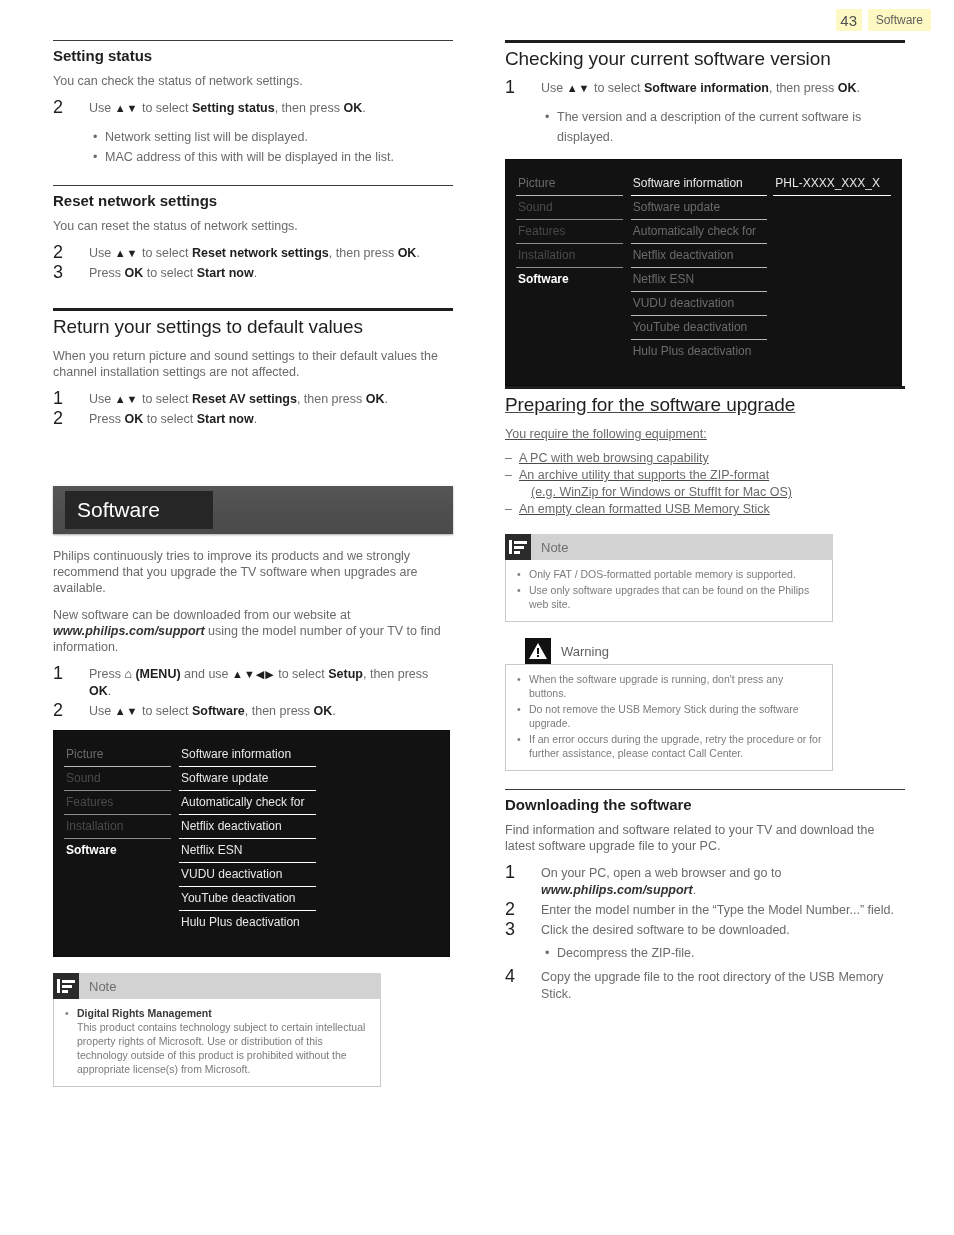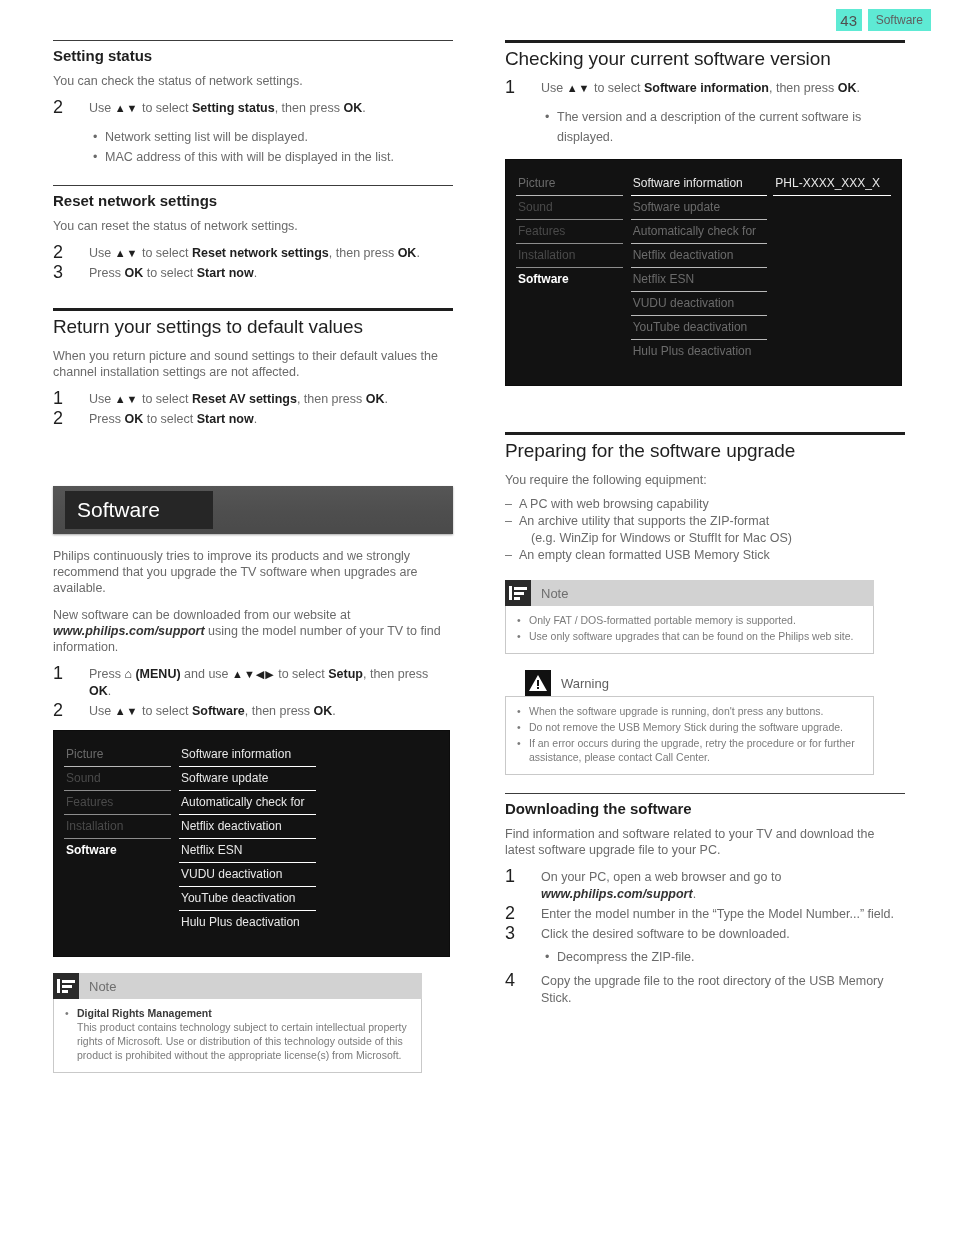--- a/index.html
+++ b/index.html
@@ -6,21 +6,21 @@
   body{
     width:954px;height:1235px;background:#ffffff;
     font-family:"Liberation Sans", sans-serif;
     color:#4a4a4a;
     -webkit-font-smoothing:antialiased;
   }
   .page{position:relative;width:954px;height:1235px;overflow:hidden;}
 
   
   .hdr{position:absolute;top:9px;right:23px;display:flex;gap:6px;align-items:stretch;}
-  .hdr-box{background:#5eead4;color:#5f5f5f;font-size:13px;display:flex;align-items:center;justify-content:center;}
+  .hdr-box{background:#fef9c3;color:#5f5f5f;font-size:13px;display:flex;align-items:center;justify-content:center;}
   .hdr-page{width:26px;height:22px;font-size:15px;color:#4f4f4f;}
   .hdr-lang{height:22px;padding:0 8px;font-size:12px;}
 
   
   .col{position:absolute;top:40px;width:400px;}
   .col-left{left:53px;}
   .col-right{left:505px;}
 
   
   .rule-thin{border-top:1px solid #3c3c3c;margin:0 0 6px 0;height:0;}
@@ -86,21 +86,21 @@
   }
   .tv-row.last{border-bottom:none;}
   .tv-row.dim{color:#6b6b6b;border-bottom-color:#b9b9b9;}
   .tv-row.dim2{color:#4a4a4a;border-bottom-color:#8d8d8d;}
   .tv-row.sel{color:#ffffff;font-weight:700;border-bottom:none;}
   .tv-row.bright{color:#e8e8e8;}
   .tv-c3 .tv-row{border-bottom:1px solid #ffffff;}
   .tv-c3 .tv-row.none{border-bottom:none;}
 
   
-  .callout{margin:16px 0 14px 0;width:369px;}
+  .callout{margin:16px 0 14px 0;width:328px;}
   .callout .head{display:flex;align-items:center;background:#d2d2d2;height:26px;}
   .callout .head .ico{
     width:26px;height:26px;background:#2a2a2a;display:flex;align-items:center;justify-content:center;flex:0 0 26px;
   }
   .callout .head .ttl{font-size:13px;color:#6e6e6e;padding-left:10px;}
   .callout.warn .head{background:#ffffff;padding-left:20px;}
   .callout.warn .head .ico{background:#111111;}
   .callout.warn .head .ttl{color:#5f5f5f;}
   .callout .box{border:1px solid #c9c9c9;border-top:none;padding:7px 9px 8px 9px;}
   .callout.warn .box{border-top:1px solid #c9c9c9;}
@@ -271,21 +271,21 @@
           <div class="tv-row dim">VUDU deactivation</div>
           <div class="tv-row dim">YouTube deactivation</div>
           <div class="tv-row dim last">Hulu Plus deactivation</div>
         </div>
         <div class="tv-col tv-c3">
           <div class="tv-row bright">PHL-XXXX_XXX_X</div>
         </div>
       </div>
     </div>
 
-    <div style="margin-top:46px;">
+    <div style="text-decoration:underline;">
       <div class="rule-thick"></div>
       <h2 class="sec">Preparing for the software upgrade</h2>
       <p class="body" style="margin-bottom:8px;">You require the following equipment:</p>
       <ul class="dashes">
         <li><span>A PC with web browsing capability</span></li>
         <li><span>An archive utility that supports the ZIP-format</span><span class="cont">(e.g. WinZip for Windows or StuffIt for Mac OS)</span></li>
         <li><span>An empty clean formatted USB Memory Stick</span></li>
       </ul>
     </div>
 

